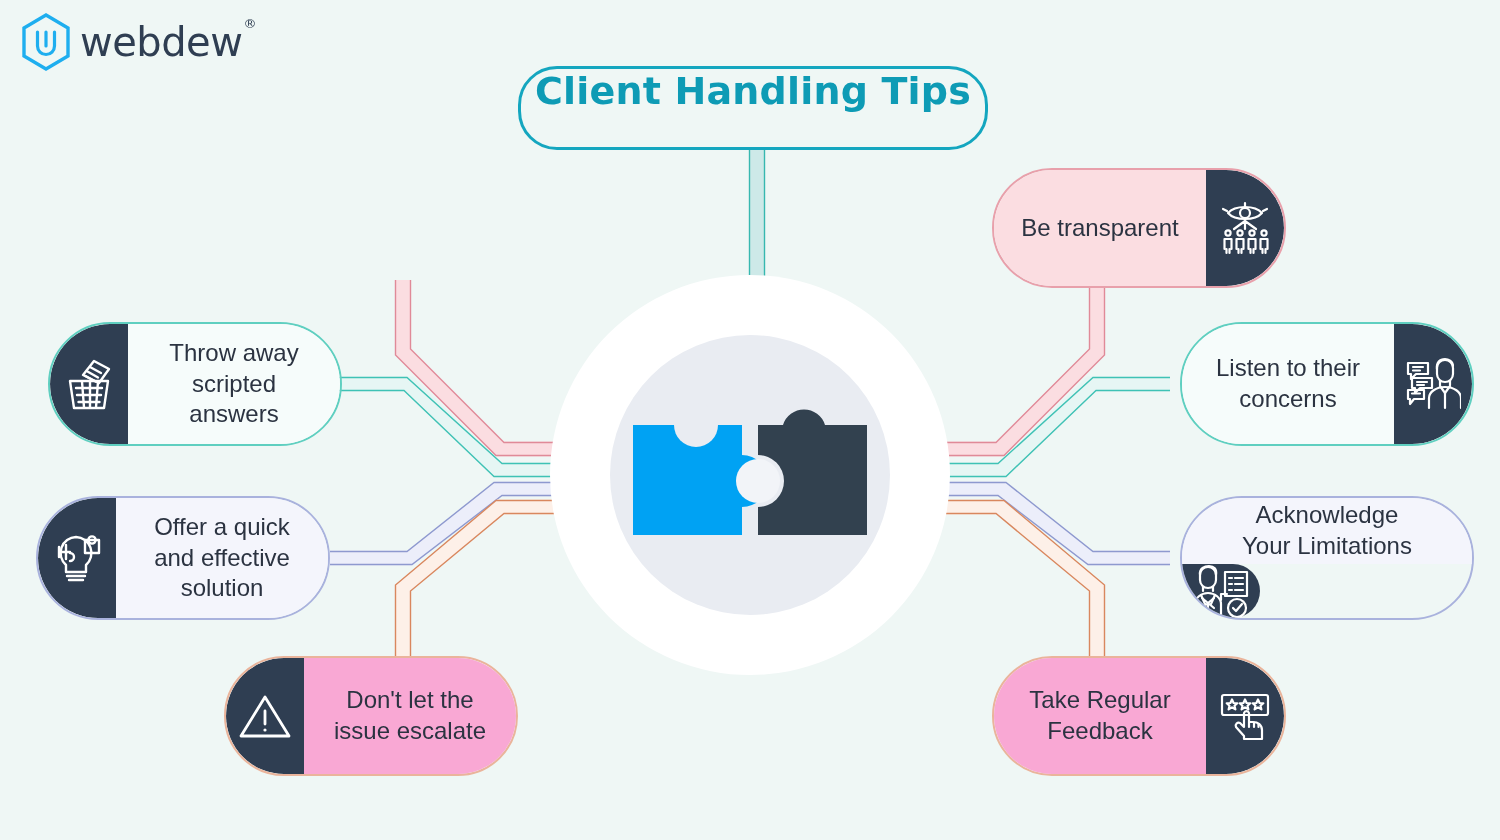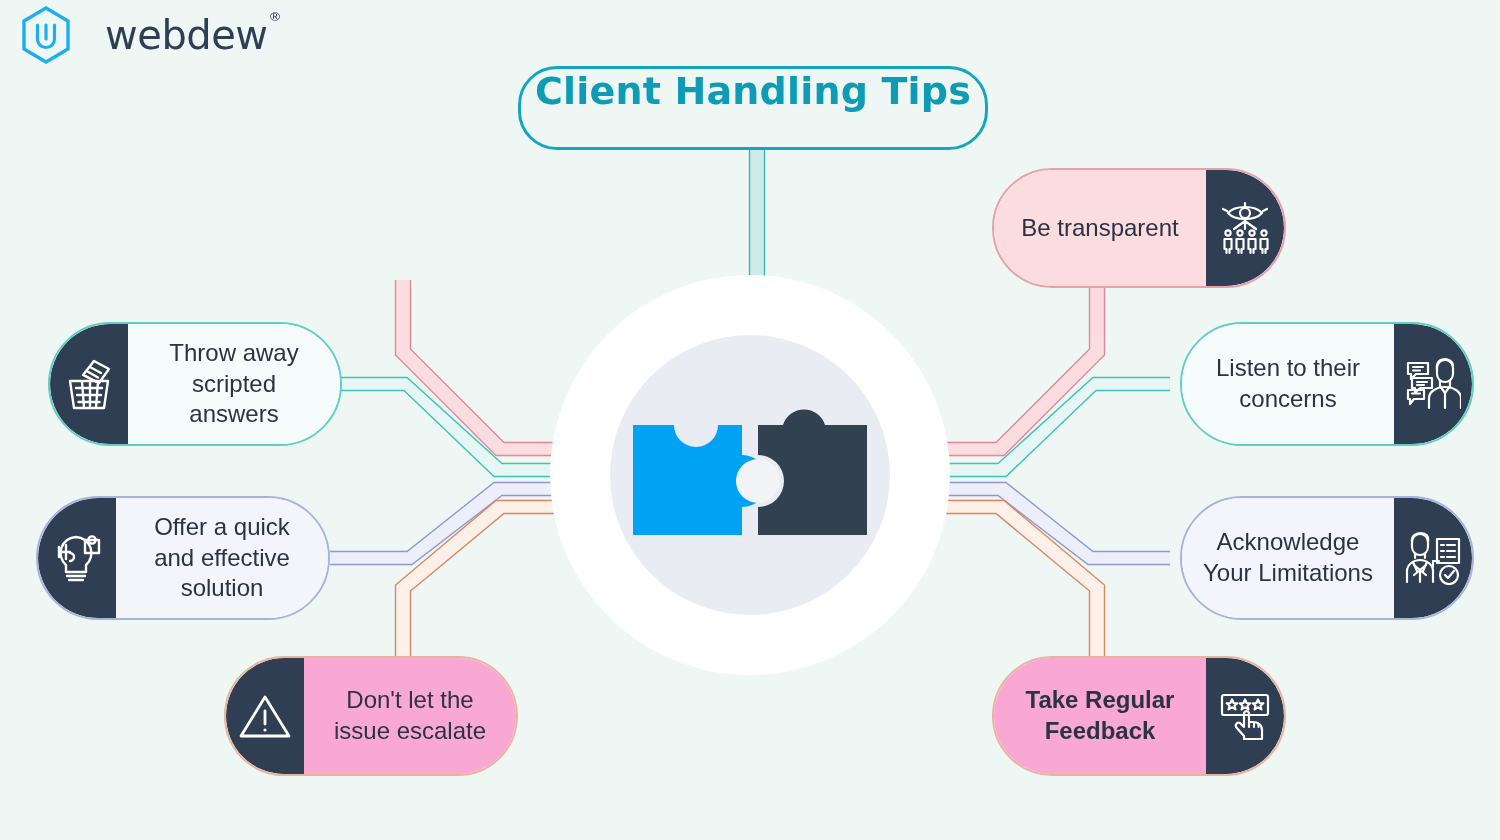--- a/index.html
+++ b/index.html
@@ -17,26 +17,25 @@
   #stage {
     position: absolute;
     left: 0; top: 0;
     width: 1500px;
     height: 840px;
   }
 
   
   #logo {
     position: absolute;
-    left: 20px; top: 4px;
+    left: 20px; top: 11px;
     width: 260px; height: 62px;
     display: flex;
     align-items: center;
     gap: 8px;
-    justify-content: space-between;
   }
   #logo-mark { width: 52px; height: 58px; flex: none; }
   #logo-word {
     font-size: 40px;
     font-weight: 400;
     color: #2f3e52;
     letter-spacing: -0.5px;
     line-height: 1;
     position: relative;
     font-family: "DejaVu Sans", sans-serif;
@@ -316,41 +315,41 @@
             <path d="M19.5 39 L19.5 49 M26.5 39 L26.5 49 M19.5 39 L26.5 39 M21.5 49 L21.5 53 M24.5 49 L24.5 53"></path>
           <circle cx="35" cy="33" r="2.6"></circle>
             <path d="M31.5 39 L31.5 49 M38.5 39 L38.5 49 M31.5 39 L38.5 39 M33.5 49 L33.5 53 M36.5 49 L36.5 53"></path>
           <circle cx="47" cy="33" r="2.6"></circle>
             <path d="M43.5 39 L43.5 49 M50.5 39 L50.5 49 M43.5 39 L50.5 39 M45.5 49 L45.5 53 M48.5 49 L48.5 53"></path>
         </g>
       </svg>
     </div>
   </div>
 
-  <div class="node right pal-lav" style="left:1180px; top:496px; width:294px; height:124px;">
+  <div class="node right pal-lav" style="left:1180px; top:496px; width:294px; height:124px;flex-direction:column;">
     <div class="label">Acknowledge
 Your Limitations</div>
     <div class="icon-panel">
       <svg width="56" height="54" viewBox="0 0 56 54" fill="none" stroke="#ffffff" stroke-width="2.2" stroke-linecap="round" stroke-linejoin="round">
         <path d="M7 16 A8 8 0 0 0 23 16 L23 11 A8 8 0 0 0 7 11 Z"></path>
         <path d="M7 11 C6 4 12 2 16 2 C21 2 24 5 23 11"></path>
         <path d="M10 23 L10 27 M20 23 L20 27"></path>
         <path d="M2 51 L2 40 C2 34 8 29 15 29 C22 29 28 34 28 40 L28 51"></path>
         <path d="M8 31 L12 40 M22 31 L18 40 M15 40 L15 51"></path>
         <path d="M9 34 L21 44 M21 34 L9 44"></path>
         <path d="M32 8 L54 8 L54 32 L32 32 Z"></path>
         <path d="M36 14 L39 14 M42 14 L50 14 M36 20 L39 20 M42 20 L50 20 M36 26 L39 26 M42 26 L50 26"></path>
         <path d="M28 36 L28 30 L34 30"></path>
         <circle cx="44" cy="44" r="9"></circle>
         <path d="M40 44 L43 47 L49 40"></path>
       </svg>
     </div>
   </div>
 
-  <div class="node right pal-peach" style="left:992px; top:656px; width:294px; height:120px;font-weight:bold;">
+  <div class="node right pal-peach" style="left:992px; top:656px; width:294px; height:120px;">
     <div class="label">Take Regular
 Feedback</div>
     <div class="icon-panel">
       <svg width="54" height="54" viewBox="0 0 54 54" fill="none" stroke="#ffffff" stroke-width="2.2" stroke-linecap="round" stroke-linejoin="round">
         <rect x="4" y="6" width="46" height="20" rx="2"></rect>
         <path d="M14 10.5 L15.6 14 L19.3 14.3 L16.5 16.8 L17.4 20.4 L14 18.4 L10.6 20.4 L11.5 16.8 L8.7 14.3 L12.4 14 Z"></path>
         <path d="M27 10.5 L28.6 14 L32.3 14.3 L29.5 16.8 L30.4 20.4 L27 18.4 L23.6 20.4 L24.5 16.8 L21.7 14.3 L25.4 14 Z"></path>
         <path d="M40 10.5 L41.6 14 L45.3 14.3 L42.5 16.8 L43.4 20.4 L40 18.4 L36.6 20.4 L37.5 16.8 L34.7 14.3 L38.4 14 Z"></path>
         <path d="M26 24 L26 38 L22 34 A3 3 0 0 0 18 38 L26 47 L26 50 L44 50 L44 41 C44 36 40 33 35 33 L31 33 L31 24 A2.6 2.6 0 0 0 26 24Z"></path>
         <path d="M31 33 L31 38 M36 33.5 L36 38 M40.5 35 L40.5 38"></path>

